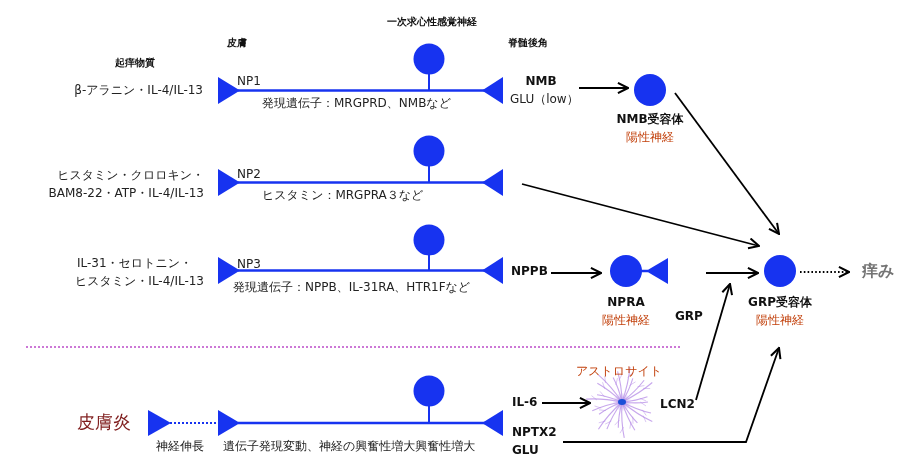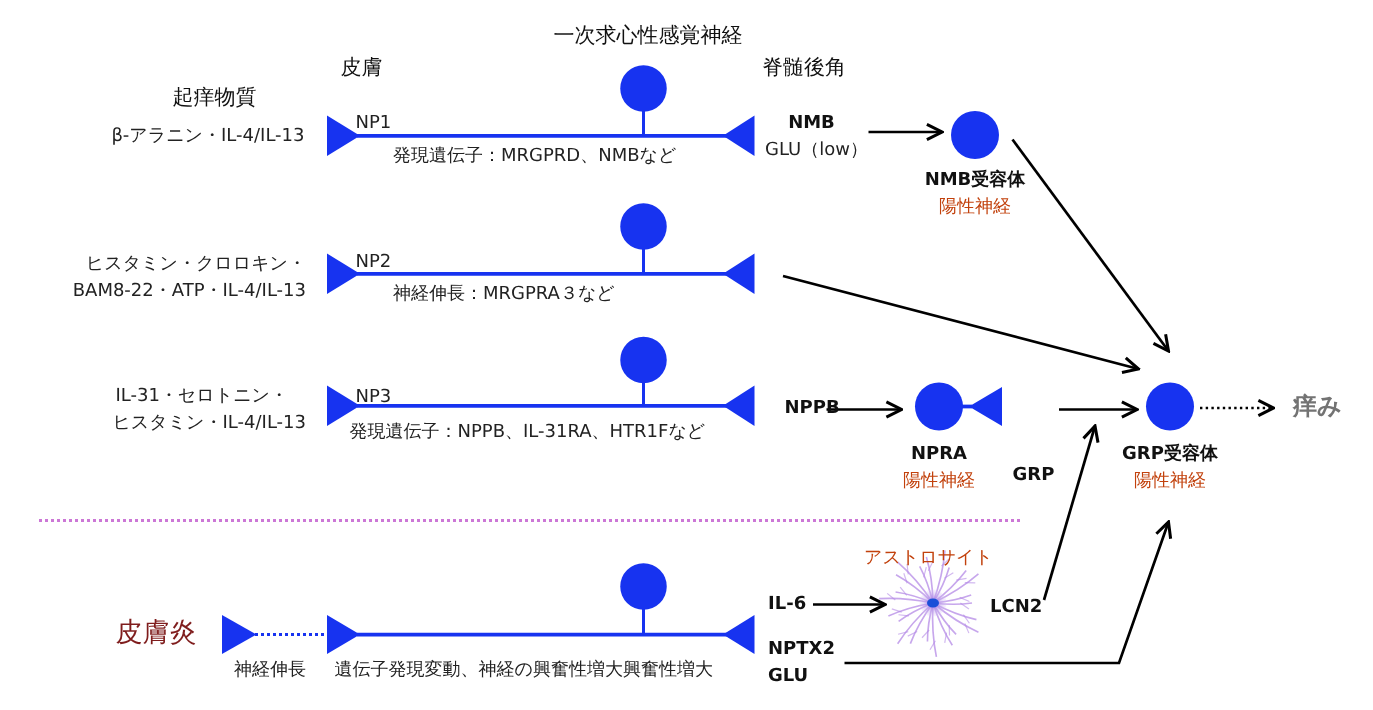--- a/index.html
+++ b/index.html
@@ -1,20 +1,20 @@
 <!DOCTYPE html>
 <html><head>
 <meta charset="utf-8">
 <style>
   html, body { margin: 0; padding: 0; background: #ffffff; }
   body { width: 915px; height: 473px; position: relative; overflow: hidden;
          font-family: "DejaVu Sans", "Liberation Sans", sans-serif; color: #111; }
   svg { position: absolute; left: 0; top: 0; }
   .t { position: absolute; white-space: nowrap; line-height: 1; }
-  .hdr { font-weight: normal; font-size: 14px; }
+  .hdr { font-weight: bold; font-size: 10px; }
   .lbl { font-size: 12px; color: #222; }
   .bold { font-weight: bold; font-size: 12px; }
   .gray { font-size: 12px; color: #c2410c; }
   .center { text-align: center; transform: translateX(-50%); }
   .right { text-align: right; transform: translateX(-100%); }
 </style>
 </head>
 <body>
 
 <svg width="915" height="473" viewBox="0 0 915 473" xmlns="http://www.w3.org/2000/svg">
@@ -144,27 +144,27 @@
 <div class="t lbl" style="left:237px; top:75px;">NP1</div>
 <div class="t lbl" style="left:262px; top:97px;">発現遺伝子：MRGPRD、NMBなど</div>
 <div class="t bold center" style="left:541px; top:75px;">NMB</div>
 <div class="t lbl" style="left:510px; top:93px;">GLU（low）</div>
 <div class="t bold center" style="left:650px; top:113px;">NMB受容体</div>
 <div class="t gray center" style="left:650px; top:131px;">陽性神経</div>
 
 <div class="t lbl right" style="left:204px; top:169px;">ヒスタミン・クロロキン・</div>
 <div class="t lbl right" style="left:204px; top:187px;">BAM8-22・ATP・IL-4/IL-13</div>
 <div class="t lbl" style="left:237px; top:168px;">NP2</div>
-<div class="t lbl" style="left:262px; top:189px;">神経伸長：MRGPRA３など</div>
+<div class="t lbl" style="left:262px; top:189px;">ヒスタミン：MRGPRA３など</div>
 
 <div class="t lbl right" style="left:192px; top:257px;">IL-31・セロトニン・</div>
 <div class="t lbl right" style="left:204px; top:275px;">ヒスタミン・IL-4/IL-13</div>
 <div class="t lbl" style="left:237px; top:258px;">NP3</div>
 <div class="t lbl" style="left:233px; top:281px;">発現遺伝子：NPPB、IL-31RA、HTR1Fなど</div>
-<div class="t bold" style="left:511px; top:265px;margin-left:12px;">NPPB</div>
+<div class="t bold" style="left:511px; top:265px;">NPPB</div>
 
 <div class="t bold center" style="left:626px; top:296px;">NPRA</div>
 <div class="t gray center" style="left:626px; top:314px;">陽性神経</div>
 <div class="t bold" style="left:675px; top:265px;margin-top:45px;">GRP</div>
 <div class="t bold center" style="left:780px; top:296px;">GRP受容体</div>
 <div class="t gray center" style="left:780px; top:314px;">陽性神経</div>
 <div class="t" style="left:862px; top:263px; font-size:16px; font-weight:bold; color:#737373;">痒み</div>
 
 <div class="t" style="left:77px; top:413px; font-size:18px; color:#7f1d1d;">皮膚炎</div>
 <div class="t lbl" style="left:156px; top:440px;">神経伸長</div>

